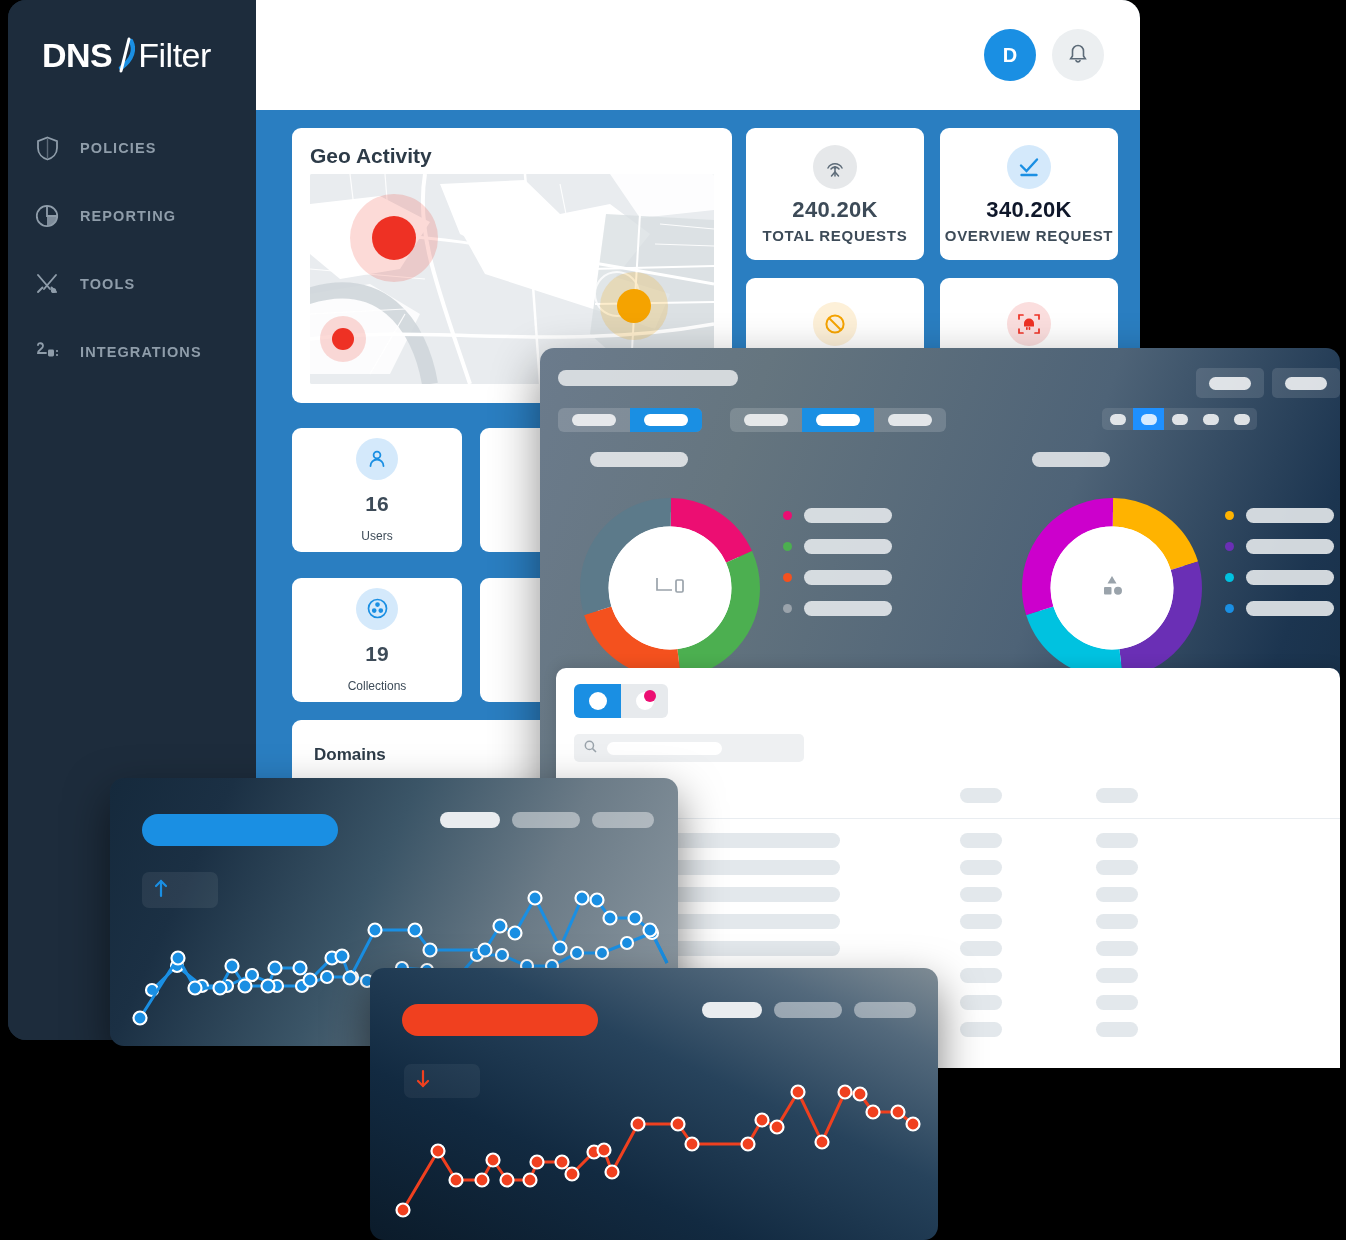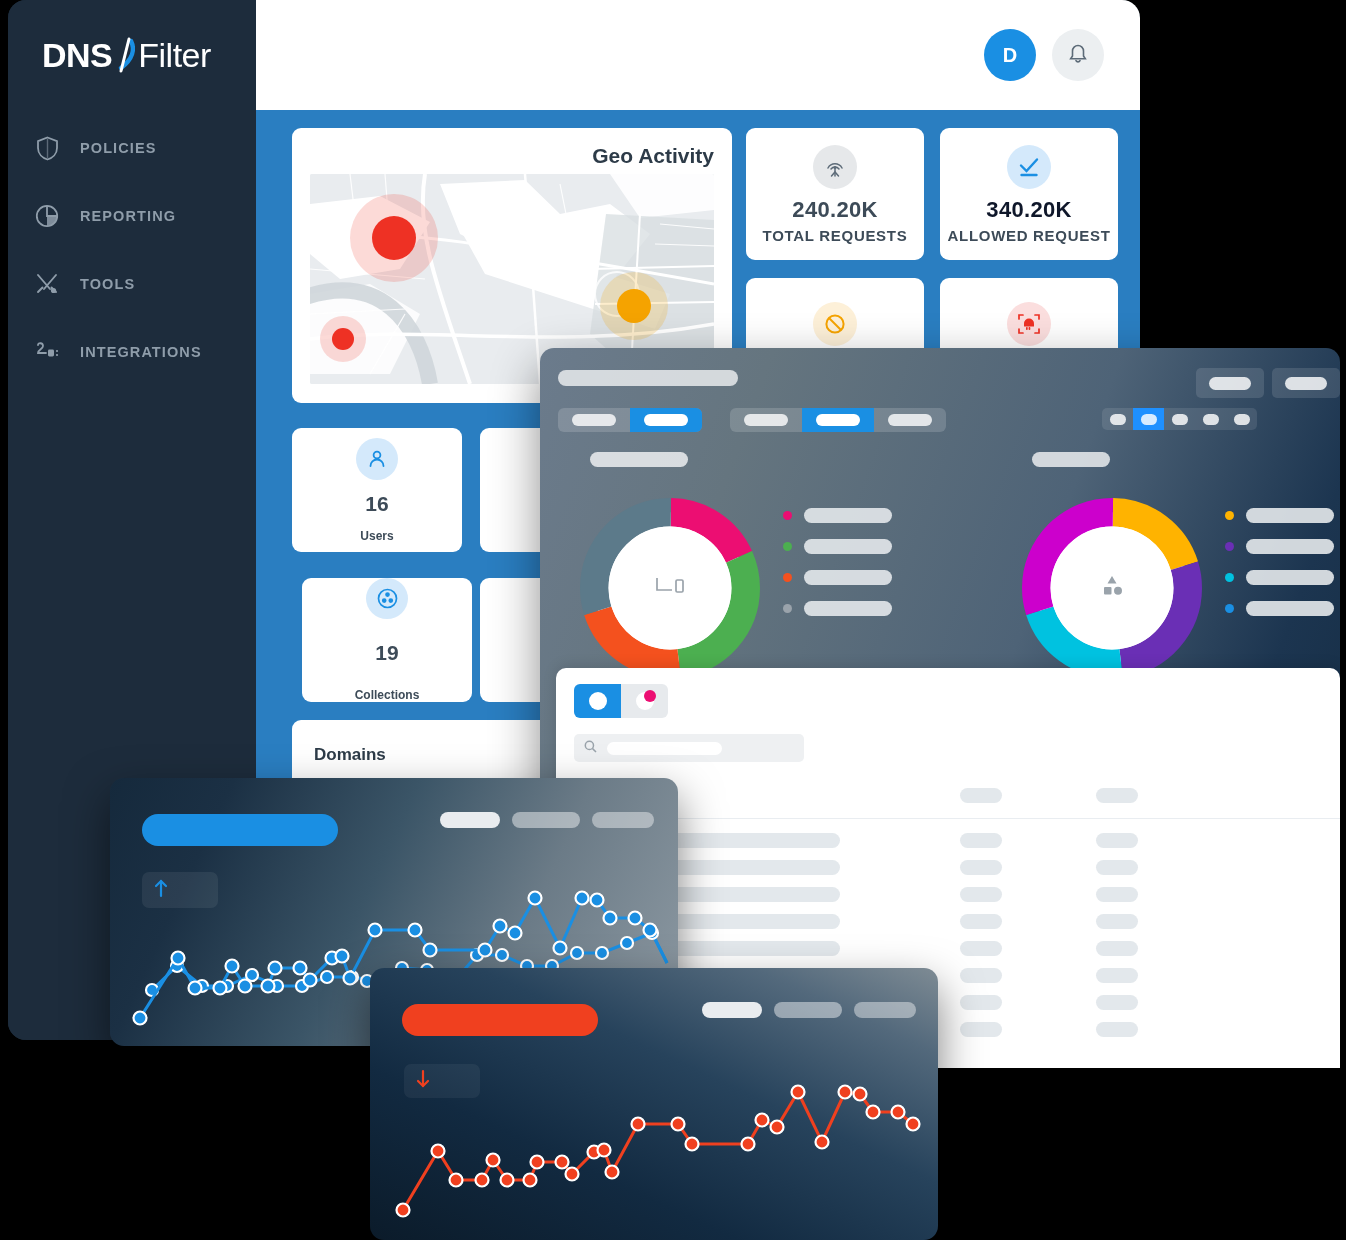--- a/index.html
+++ b/index.html
@@ -3,21 +3,21 @@
 <meta charset="utf-8">
 <style>
   html,body{margin:0;padding:0;background:#000;}
   body{width:1346px;height:1240px;position:relative;overflow:hidden;
        font-family:"Liberation Sans", sans-serif;}
 
   .stage{position:absolute;inset:0;}
 
   
   .app-window{position:absolute;left:8px;top:0;width:1132px;height:1040px;
-              border-radius:18px;overflow:hidden;background:#1d2c3c;text-align:right;}
+              border-radius:18px;overflow:hidden;background:#1d2c3c;}
   .sidebar{position:absolute;left:0;top:0;width:248px;height:100%;background:#1d2c3c;}
   .logo-wrap{height:110px;display:flex;align-items:center;padding-left:34px;}
   .logo{font-size:34px;font-weight:700;color:#fff;letter-spacing:-.5px;
         display:flex;align-items:center;line-height:1;}
   .logo .lighter{font-weight:400;}
 
   .nav{margin-top:4px;}
   .nav-item{height:68px;display:flex;align-items:center;padding-left:26px;gap:20px;
             color:#8f9daa;font-size:14.5px;font-weight:700;letter-spacing:1.1px;
             position:relative;cursor:pointer;}
@@ -61,21 +61,21 @@
               justify-content:center;margin-bottom:4px;}
   .stat .num{font-size:22px;font-weight:700;color:#3d4b58;letter-spacing:.3px;}
   .stat .num.blue{color:#0f172a;}
   .stat .lbl{font-size:15px;font-weight:700;color:#3d4b58;letter-spacing:.7px;}
 
   .mini{position:absolute;width:170px;height:124px;display:flex;flex-direction:column;
         align-items:center;justify-content:center;}
   .mini .circ{width:42px;height:42px;border-radius:50%;background:#d4e9fb;display:flex;
               align-items:center;justify-content:center;margin-bottom:12px;}
   .mini .num{font-size:21px;font-weight:700;color:#3d4b58;}
-  .mini .lbl{font-size:12px;font-weight:700;color:#3d4b58;margin-top:13px;}
+  .mini .lbl{font-size:12px;font-weight:400;color:#3d4b58;margin-top:13px;}
 
   .domains-card{position:absolute;left:36px;top:610px;width:700px;height:70px;
                 display:flex;align-items:center;padding:0 22px;box-sizing:border-box;}
   .domains-title{font-size:17px;font-weight:700;color:#2d3b48;}
   .domains-btn{position:absolute;right:-170px;top:18px;width:200px;height:34px;border-radius:5px;
                background:#1a8fe3;}
 
   
   .panel-charts{position:absolute;left:540px;top:348px;width:800px;height:720px;
                 border-radius:14px;overflow:hidden;
@@ -290,21 +290,21 @@
       </div>
 
       <div class="card stat" style="left:684px;top:18px;">
         <span class="circ" style="background:#d4e9fb;">
           <svg width="24" height="22" viewBox="0 0 24 22" fill="none" stroke="#1a8fe3" stroke-width="2.4" stroke-linecap="round">
             <path d="M4 9.5 L9.5 15 L20 3.5"></path>
               <path d="M4.5 19 H19.5"></path>
           </svg>
         </span>
         <span class="num blue">340.20K</span>
-        <span class="lbl">ALLOWED REQUEST</span>
+        <span class="lbl">OVERVIEW REQUEST</span>
       </div>
 
       <div class="card stat" style="left:490px;top:168px;height:132px;justify-content:flex-start;padding-top:24px;">
         <span class="circ" style="background:#fdf0d8;">
           <svg width="22" height="22" viewBox="0 0 22 22" fill="none" stroke="#f5a300" stroke-width="2">
             <circle cx="11" cy="11" r="8.6"></circle>
               <path d="M5 5 L17 17"></path>
           </svg>
         </span>
       </div>
@@ -341,21 +341,21 @@
           <svg width="20" height="20" viewBox="0 0 20 20" fill="none" stroke="#1a8fe3" stroke-width="1.8">
             <circle cx="10" cy="10" r="8"></circle>
               <path d="M2 10 H18"></path>
               <path d="M10 2 C13 6 13 14 10 18 C7 14 7 6 10 2"></path>
           </svg>
         </span>
         <span class="num"></span>
         <span class="lbl">Roa</span>
       </div>
 
-      <div class="card mini" style="left:46px;top:468px;gap:10px;">
+      <div class="card mini" style="left:36px;top:468px;">
         <span class="circ">
           <svg width="21" height="21" viewBox="0 0 21 21" fill="none" stroke="#1a8fe3" stroke-width="1.7">
             <circle cx="10.5" cy="10.5" r="9"></circle>
             <circle cx="10.5" cy="6.6" r="1.5" fill="#1a8fe3"></circle>
             <circle cx="7.2" cy="12.6" r="1.5" fill="#1a8fe3"></circle>
             <circle cx="13.8" cy="12.6" r="1.5" fill="#1a8fe3"></circle>
           </svg>
         </span>
         <span class="num">19</span>
         <span class="lbl">Collections</span>

